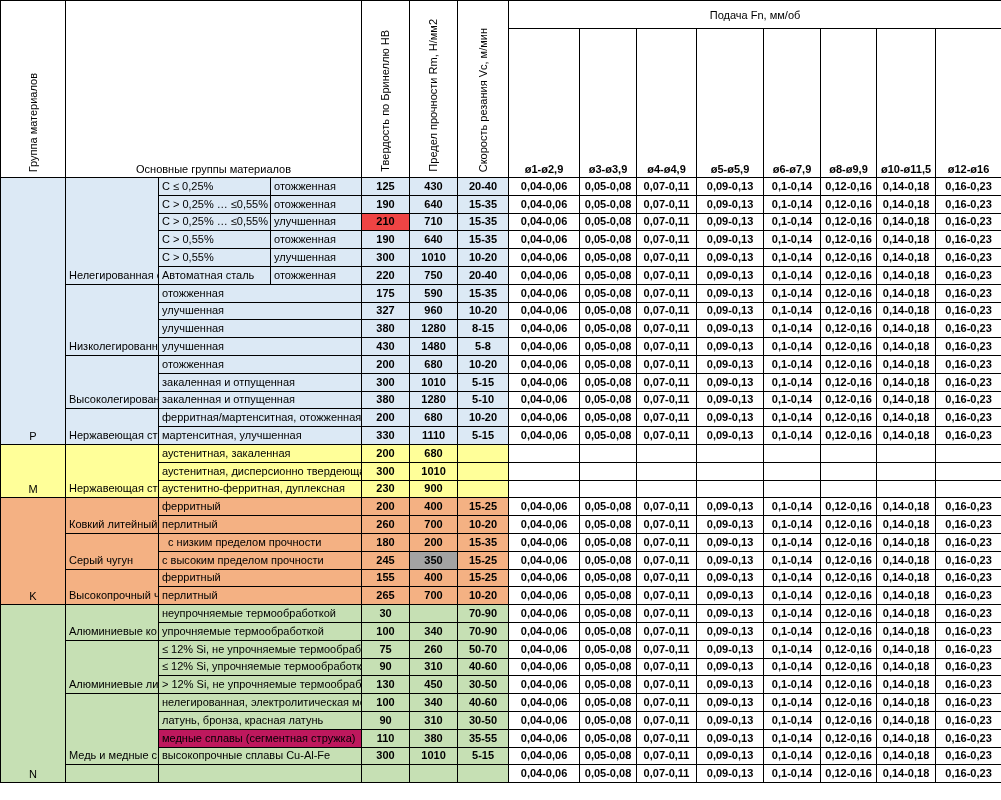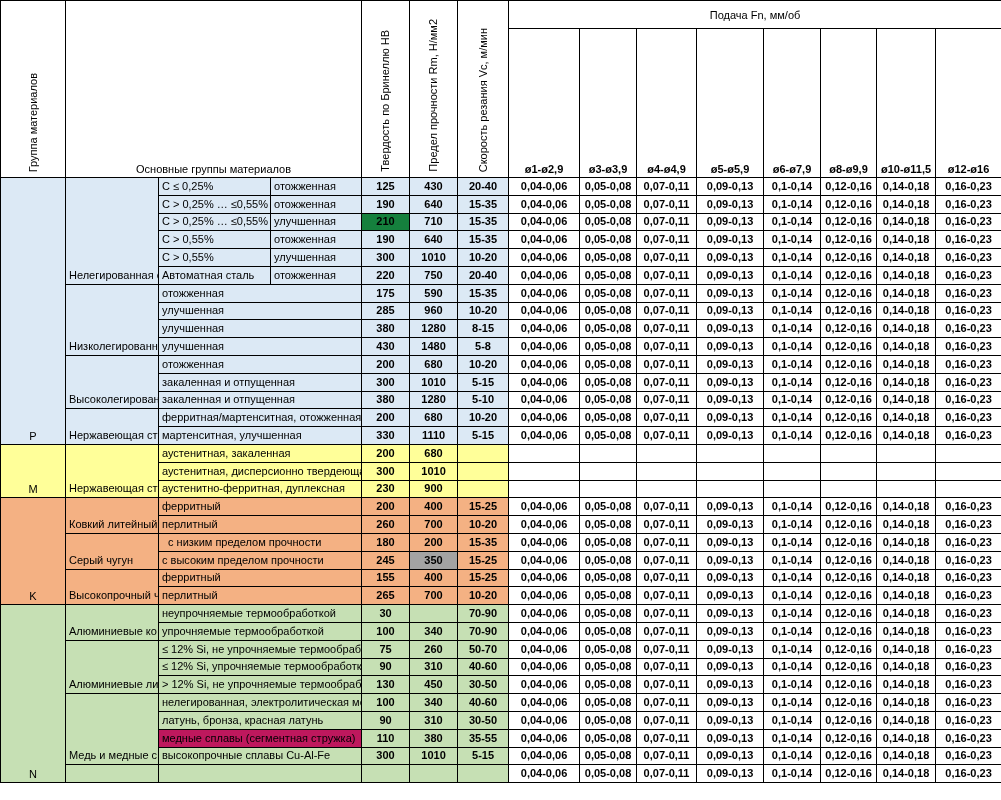--- a/index.html
+++ b/index.html
@@ -93,21 +93,21 @@
           <td class="feed">0,07-0,11</td>
           <td class="feed">0,09-0,13</td>
           <td class="feed">0,1-0,14</td>
           <td class="feed">0,12-0,16</td>
           <td class="feed">0,14-0,18</td>
           <td class="feed">0,16-0,23</td>
         </tr>
         <tr>
           <td class="txt" style="background: rgb(220, 233, 245);">С &gt; 0,25% … ≤0,55%</td>
           <td class="txt" style="background: rgb(220, 233, 245);">улучшенная</td>
-          <td class="num" style="background: #15803d;">210</td>
+          <td class="num" style="background: #ef4444;">210</td>
           <td class="num" style="background: rgb(220, 233, 245);">710</td>
           <td class="num" style="background: rgb(220, 233, 245);">15-35</td>
           <td class="feed">0,04-0,06</td>
           <td class="feed">0,05-0,08</td>
           <td class="feed">0,07-0,11</td>
           <td class="feed">0,09-0,13</td>
           <td class="feed">0,1-0,14</td>
           <td class="feed">0,12-0,16</td>
           <td class="feed">0,14-0,18</td>
           <td class="feed">0,16-0,23</td>
@@ -167,21 +167,21 @@
           <td class="feed">0,05-0,08</td>
           <td class="feed">0,07-0,11</td>
           <td class="feed">0,09-0,13</td>
           <td class="feed">0,1-0,14</td>
           <td class="feed">0,12-0,16</td>
           <td class="feed">0,14-0,18</td>
           <td class="feed">0,16-0,23</td>
         </tr>
         <tr>
           <td class="txt" colspan="2" style="background: rgb(220, 233, 245);">улучшенная</td>
-          <td class="num" style="background: rgb(220, 233, 245);">285</td>
+          <td class="num" style="background: rgb(220, 233, 245);">327</td>
           <td class="num" style="background: rgb(220, 233, 245);">960</td>
           <td class="num" style="background: rgb(220, 233, 245);">10-20</td>
           <td class="feed">0,04-0,06</td>
           <td class="feed">0,05-0,08</td>
           <td class="feed">0,07-0,11</td>
           <td class="feed">0,09-0,13</td>
           <td class="feed">0,1-0,14</td>
           <td class="feed">0,12-0,16</td>
           <td class="feed">0,14-0,18</td>
           <td class="feed">0,16-0,23</td>

